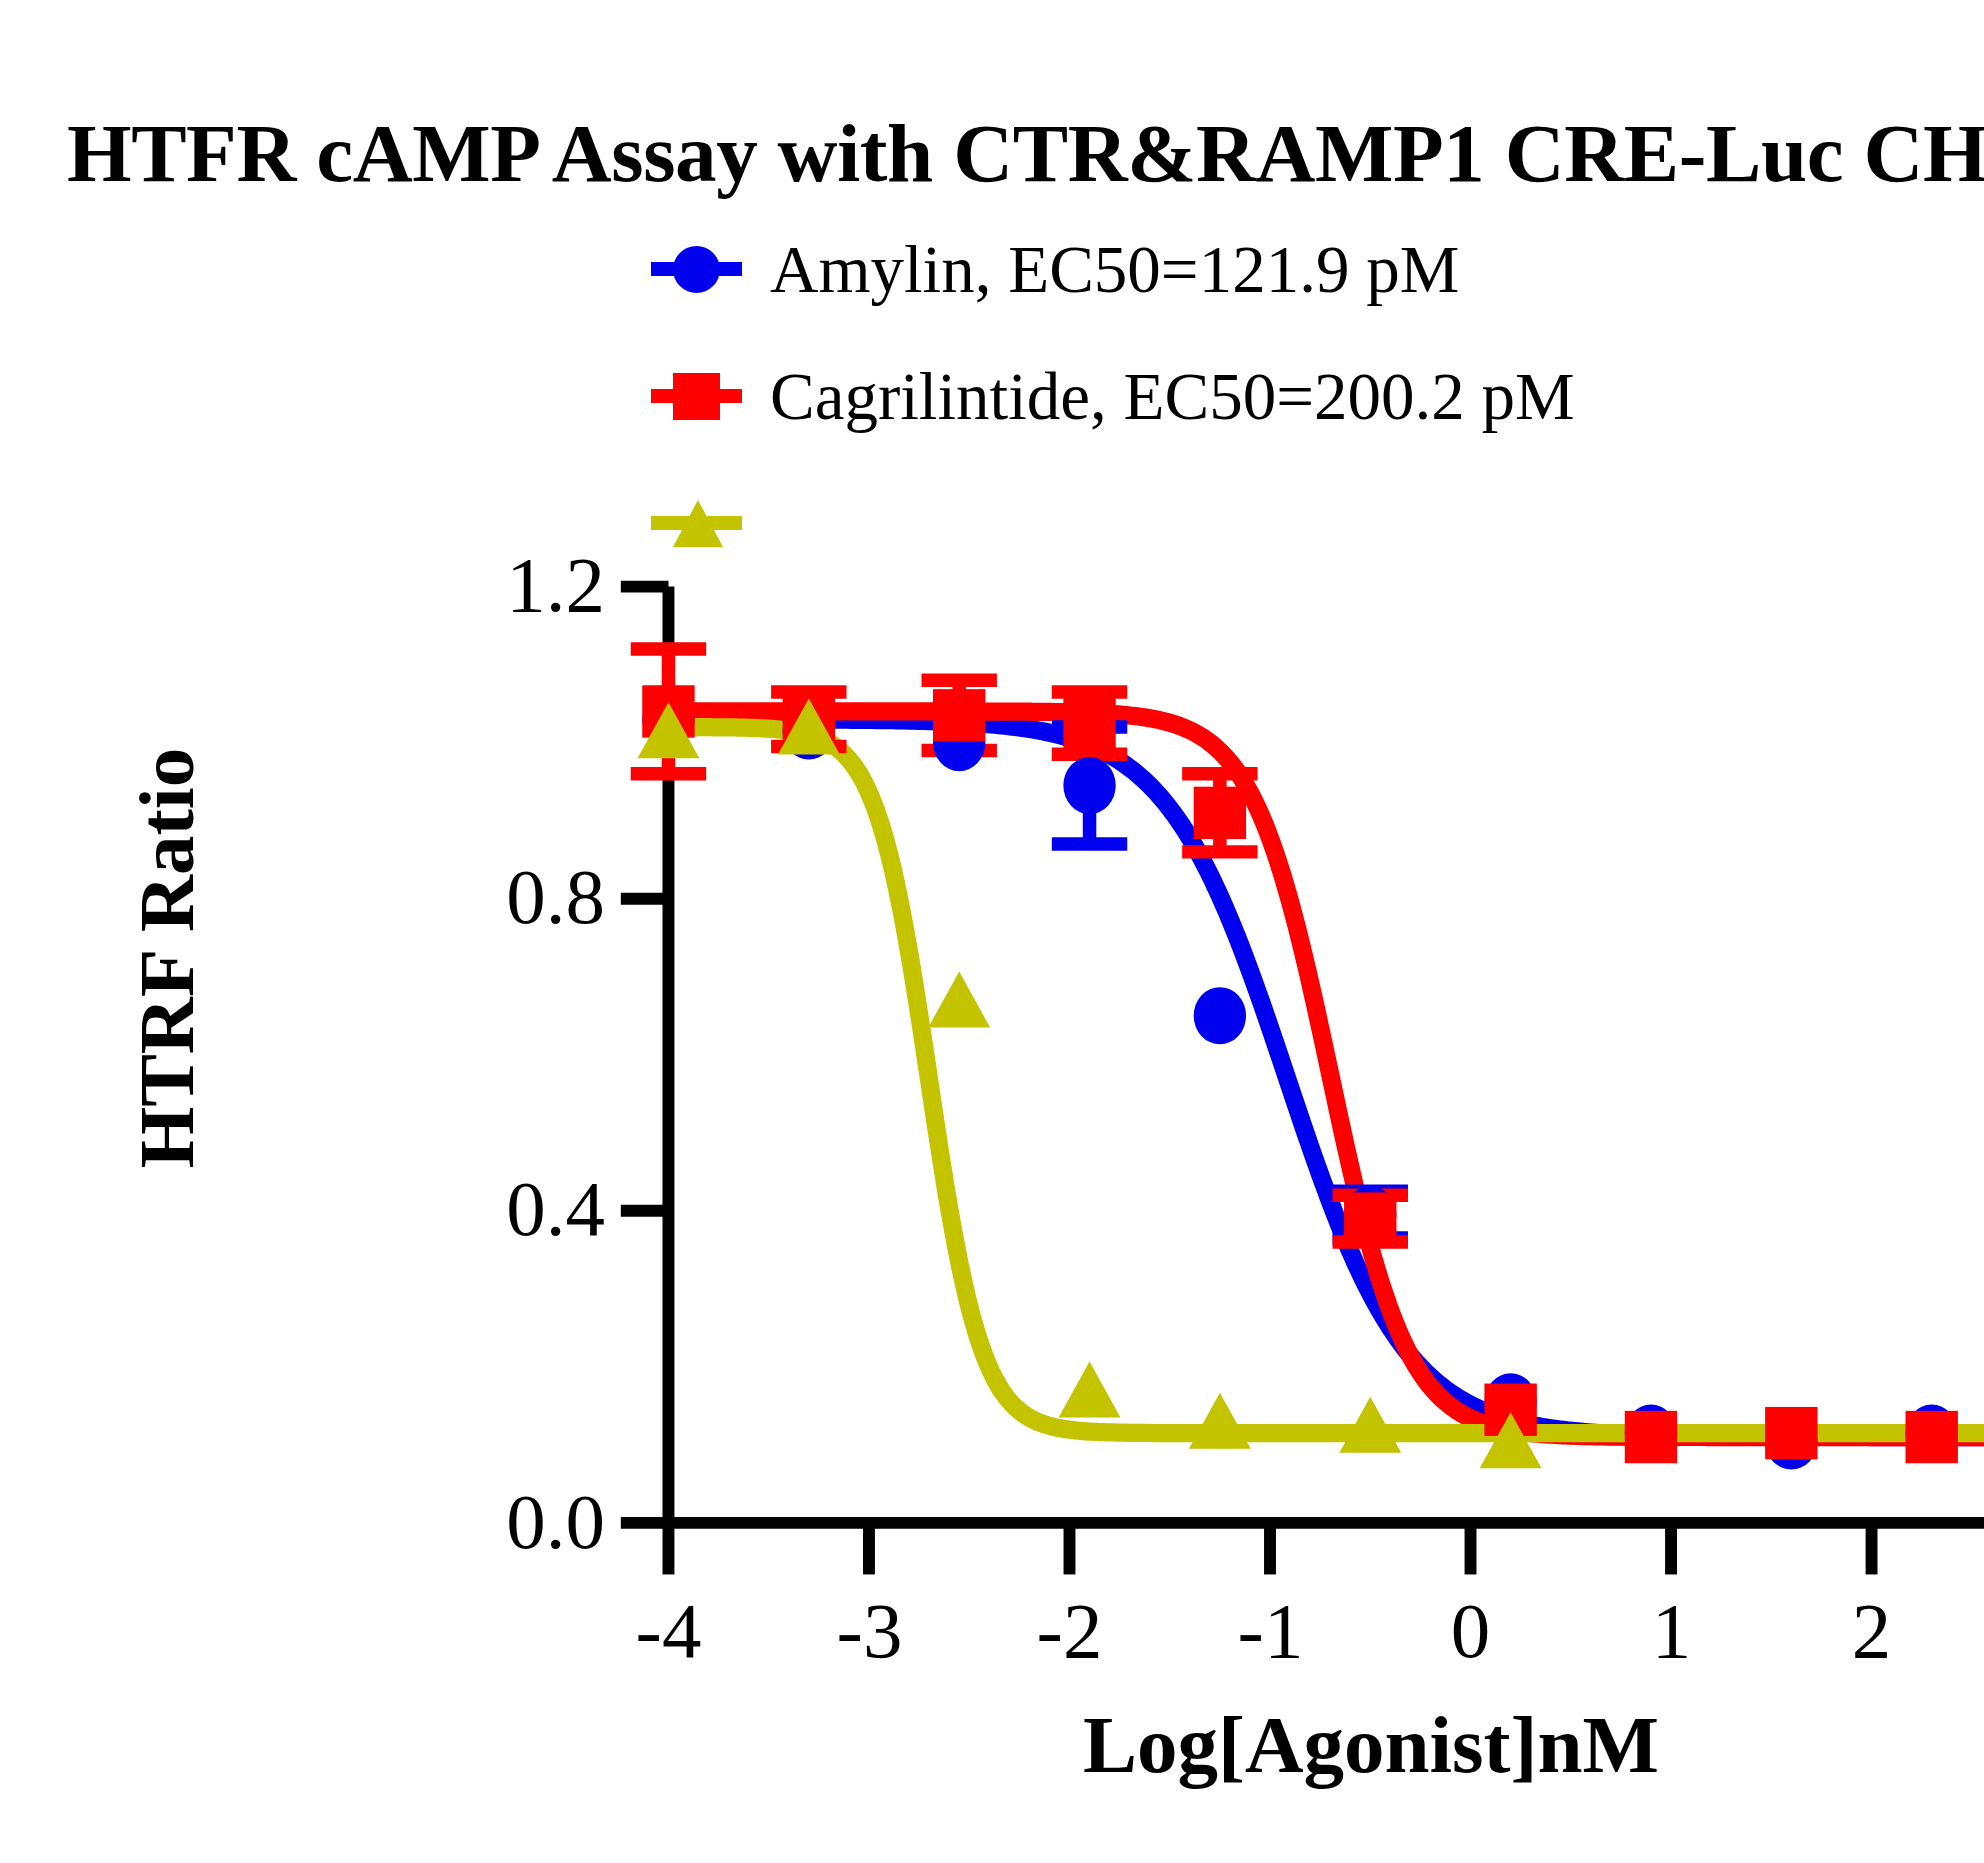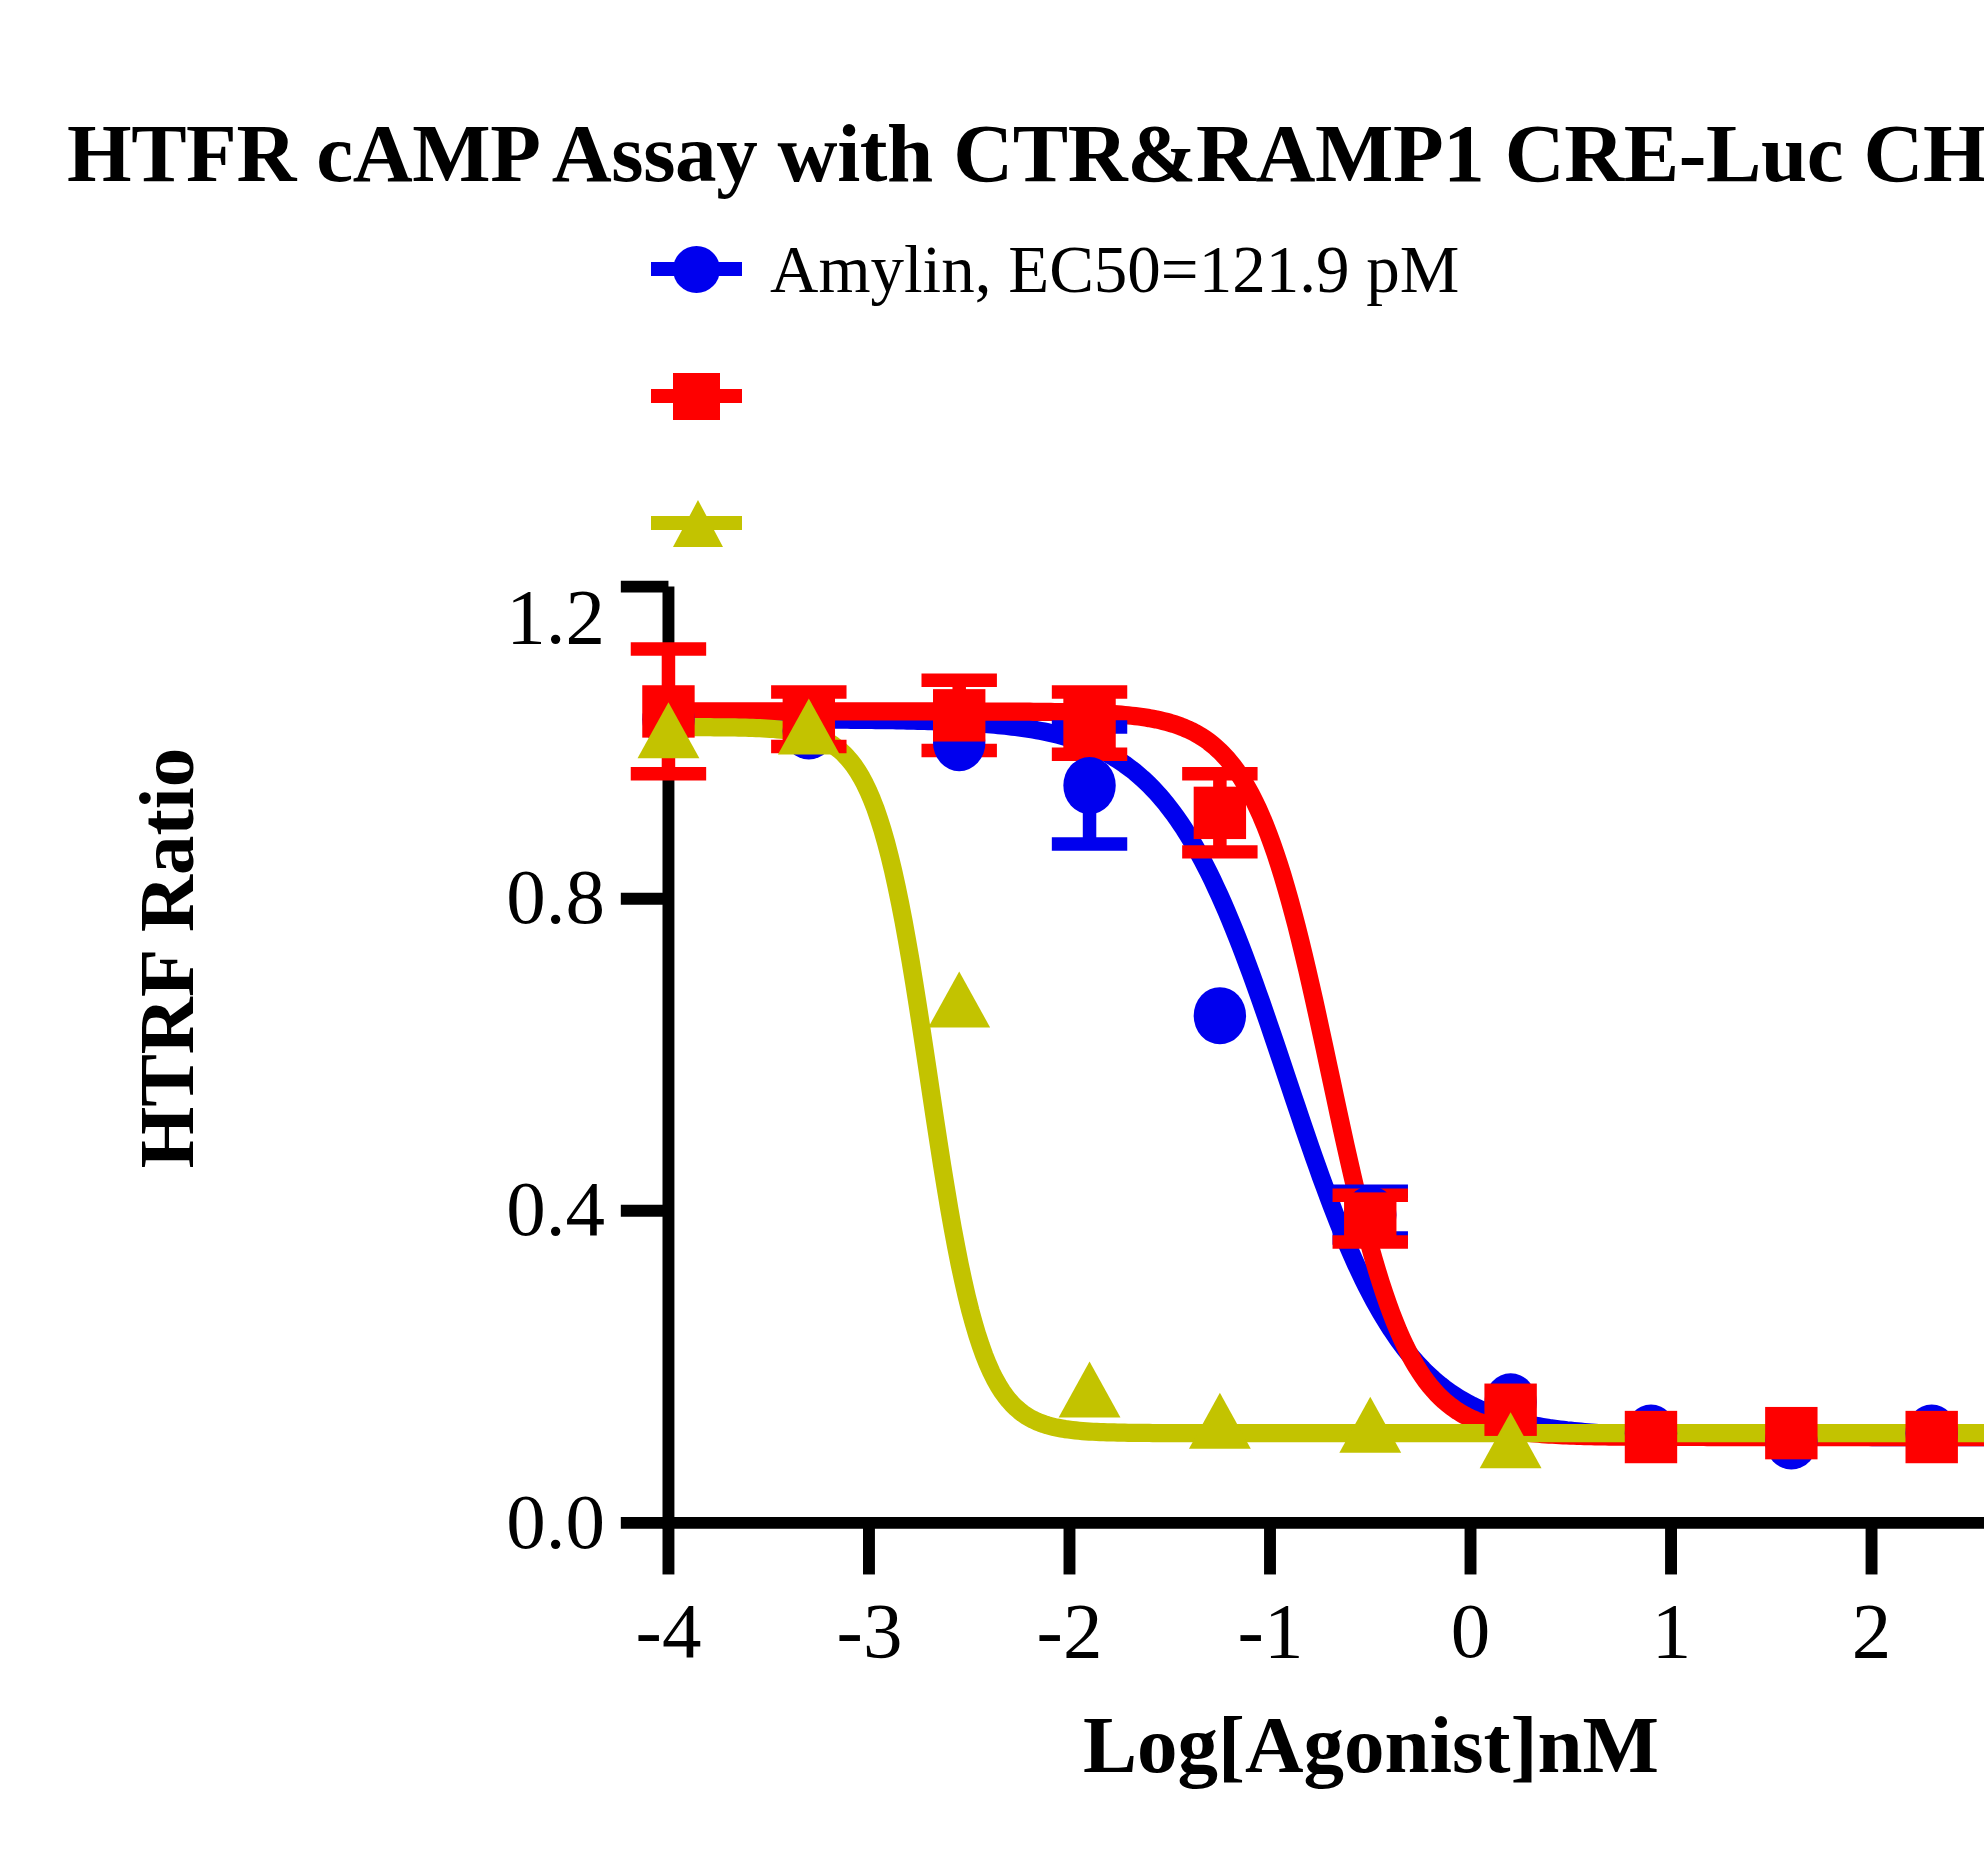--- a/index.html
+++ b/index.html
@@ -151,20 +151,21 @@
         <span class="legend-sym sym-circle" id="lm0-sym" style="background: rgb(0, 0, 238);"></span>
       </span>
       <span class="legend-label">Amylin,  EC50=121.9 pM</span>
     </div>
 
     <div class="legend-row">
       <span class="legend-marker">
         <span class="legend-line" id="lm1-line" style="background: rgb(254, 0, 0);"></span>
         <span class="legend-sym sym-square" id="lm1-sym" style="background: rgb(254, 0, 0);"></span>
       </span>
+      <span class="legend-label">Cagrilintide,  EC50=200.2 pM</span>
     </div>
 
     <div class="legend-row">
       <span class="legend-marker">
         <span class="legend-line" id="lm2-line" style="background: rgb(195, 195, 0);"></span>
         <span class="legend-sym sym-triangle" id="lm2-sym" style="color: rgb(195, 195, 0);"></span>
       </span>
     </div>
 
   </div>
@@ -236,21 +237,21 @@
       <polygon points="1684,1769.5083333333332 1606.1,1910.5483333333332 1761.9,1910.5483333333332" fill="#C3C300"></polygon>
       <polygon points="2037.6000000000001,1759.6791666666668 1959.7,1900.7191666666668 2115.5,1900.7191666666668" fill="#C3C300"></polygon>
       <polygon points="2416.457142857143,2447.7208333333333 2338.557142857143,2588.7608333333333 2494.357142857143,2588.7608333333333" fill="#C3C300"></polygon>
       <polygon points="2744.8,3430.6375 2666.9,3571.6775 2822.7000000000003,3571.6775" fill="#C3C300"></polygon>
       <polygon points="3073.142857142857,3509.2708333333335 2995.242857142857,3650.3108333333334 3151.042857142857,3650.3108333333334" fill="#C3C300"></polygon>
       <polygon points="3452,3519.1 3374.1,3660.14 3529.9,3660.14" fill="#C3C300"></polygon>
       <polygon points="3805.6,3558.4166666666665 3727.7,3699.4566666666665 3883.5,3699.4566666666665" fill="#C3C300"></polygon>
     </svg>
 
   <div id="tick-layer">
-      <div class="ytick-label" style="left: 367px; top: 577px;">1.2</div>
+      <div class="ytick-label" style="left: 367px; top: 545px;">1.2</div>
       <div class="ytick-label" style="left: 367px; top: 857px; text-align: right;">0.8</div>
       <div class="ytick-label" style="left: 367px; top: 1169px;">0.4</div>
       <div class="ytick-label" style="left: 367px; top: 1482px;">0.0</div>
       <div class="xtick-label" style="left: 589px; top: 1591px;">-4</div>
       <div class="xtick-label" style="left: 790px; top: 1591px;">-3</div>
       <div class="xtick-label" style="left: 990px; top: 1591px;">-2</div>
       <div class="xtick-label" style="left: 1191px; top: 1591px;">-1</div>
       <div class="xtick-label" style="left: 1391px; top: 1591px;">0</div>
       <div class="xtick-label" style="left: 1592px; top: 1591px;">1</div>
       <div class="xtick-label" style="left: 1792px; top: 1591px;">2</div>

